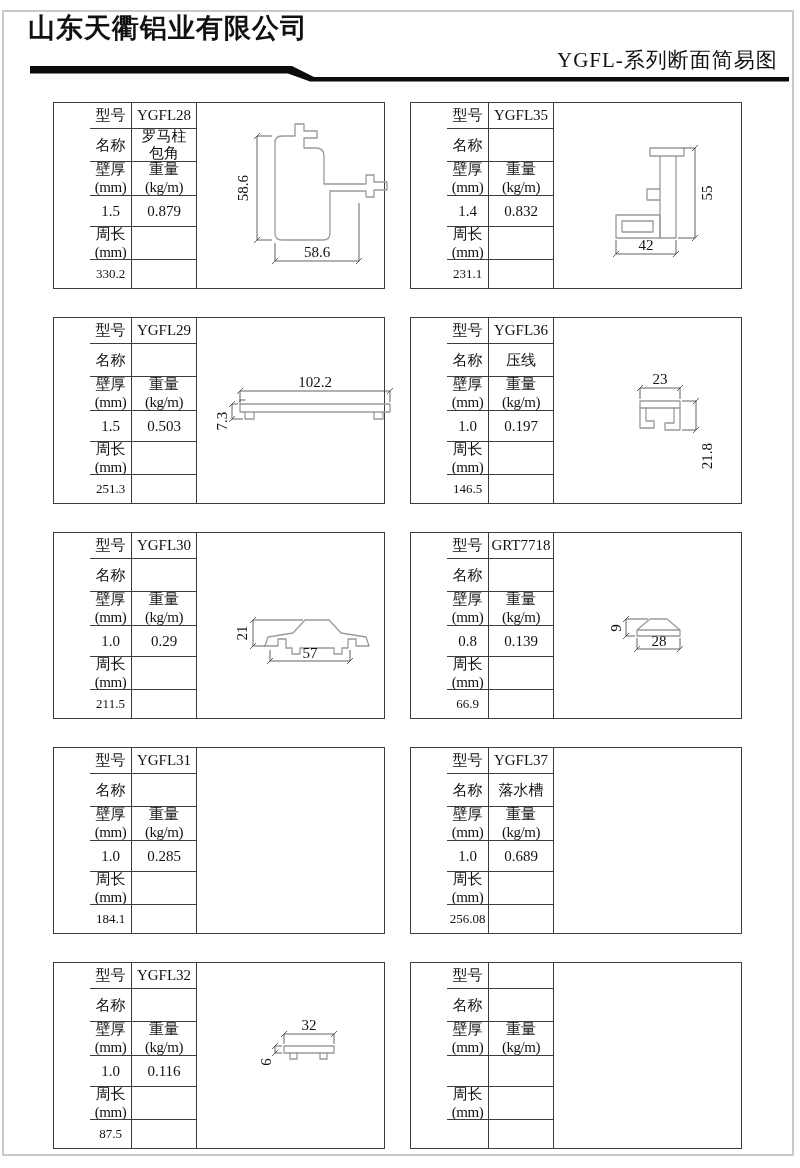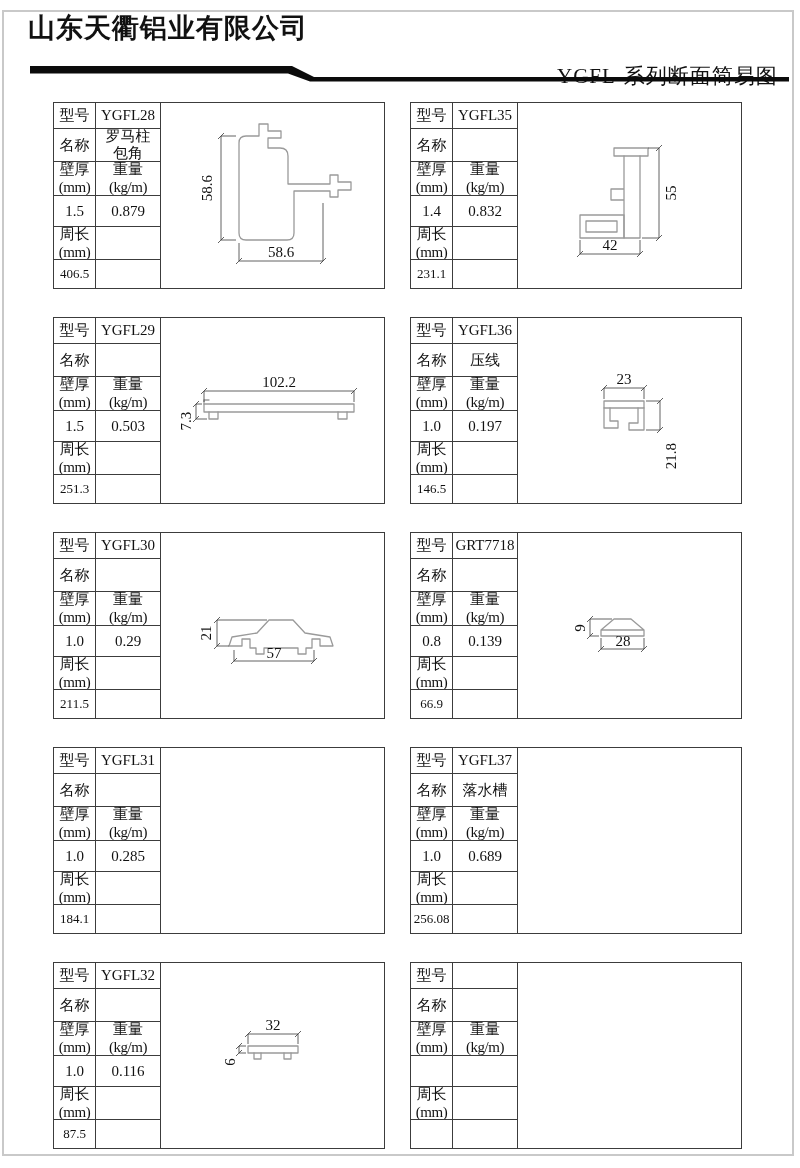--- a/index.html
+++ b/index.html
@@ -1,22 +1,22 @@
 <!DOCTYPE html>
 <html><head>
 <meta charset="utf-8">
 <style>
   html,body{margin:0;padding:0;background:#fff;}
   body{width:800px;height:1168px;position:relative;font-family:"Liberation Serif",serif;color:#111;overflow:hidden;}
   .page-border{position:absolute;left:2px;top:10px;width:792px;height:1146px;border:2px solid #c9c9c9;box-sizing:border-box;}
   .company{position:absolute;left:28px;top:10px;font-size:27px;font-weight:600;letter-spacing:1px;white-space:nowrap;}
-  .subtitle{position:absolute;left:557px;top:62px;font-size:21px;letter-spacing:1px;white-space:nowrap;}
+  .subtitle{position:absolute;left:557px;top:46px;font-size:21px;letter-spacing:1px;white-space:nowrap;}
   .rule{position:absolute;left:0;top:60px;}
   .card{position:absolute;width:332px;height:187px;border:1px solid #3c3c3c;box-sizing:border-box;
-        display:grid;grid-template-columns:42px 65px 1fr;grid-template-rows:26px 33px 34px 31px 33px auto;background:#fff;}
+        display:grid;grid-template-columns:42px 65px 1fr;grid-template-rows:26px 33px 34px 31px 33px auto;background:#fff;padding-left:36px;}
   .cell{border-right:1px solid #3c3c3c;border-bottom:1px solid #3c3c3c;display:flex;flex-direction:column;
         align-items:center;justify-content:center;font-size:15px;line-height:1.12;text-align:center;overflow:hidden;white-space:pre-line;}
   .r1{grid-row:1}.r2{grid-row:2}.r3{grid-row:3}.r4{grid-row:4}.r5{grid-row:5}.r6{grid-row:6}
   .c1{grid-column:1}.c2{grid-column:2}
   .r6.cell{border-bottom:none;}
   .unit{font-size:15px;letter-spacing:-0.5px;margin-top:1px;}
   .small{font-size:13px;}
   .draw{grid-column:3;grid-row:1/7;position:relative;}
   .draw svg{position:absolute;left:0;top:0;}
   .p{fill:none;stroke:#9a9a9a;stroke-width:1.3;stroke-linejoin:round;stroke-linecap:round;}
@@ -39,21 +39,21 @@
   <div class="cell r1 c2">YGFL28</div>
   <div class="cell r2 c1">名称</div>
   <div class="cell r2 c2">罗马柱
 包角</div>
   <div class="cell r3 c1"><span>壁厚</span><span class="unit">(mm)</span></div>
   <div class="cell r3 c2"><span>重量</span><span class="unit">(kg/m)</span></div>
   <div class="cell r4 c1">1.5</div>
   <div class="cell r4 c2">0.879</div>
   <div class="cell r5 c1"><span>周长</span><span class="unit">(mm)</span></div>
   <div class="cell r5 c2"></div>
-  <div class="cell r6 c1 small">406.5</div>
+  <div class="cell r6 c1 small">330.2</div>
   <div class="cell r6 c2"></div>
   <div class="draw">
     <svg width="223" height="185" viewBox="0 0 223 185">
       <path class="p" d="M85,33 h13 v-12 h9 v7 h13 v7 h-13 v10 h12 q8,0 8,8 v28 h42 v-9 h8 v7 h13 v8 h-13 v7 h-8 v-6 h-36 v42 q0,7 -7,7 h-41 q-7,0 -7,-7 v-90 q0,-7 7,-7 z"></path>
       <path class="d" d="M75,33 H60 M75,137 H60 M60,33 V137 M57,36 l6,-6 M57,140 l6,-6"></path>
       <text class="dt" transform="rotate(-90 46 85)" x="46" y="90">58.6</text>
       <path class="d" d="M78,140 V158 M162,100 V158 M78,158 H162 M75,161 l6,-6 M159,161 l6,-6"></path>
       <text class="dt" x="120" y="154">58.6</text>
     </svg>
   </div>

